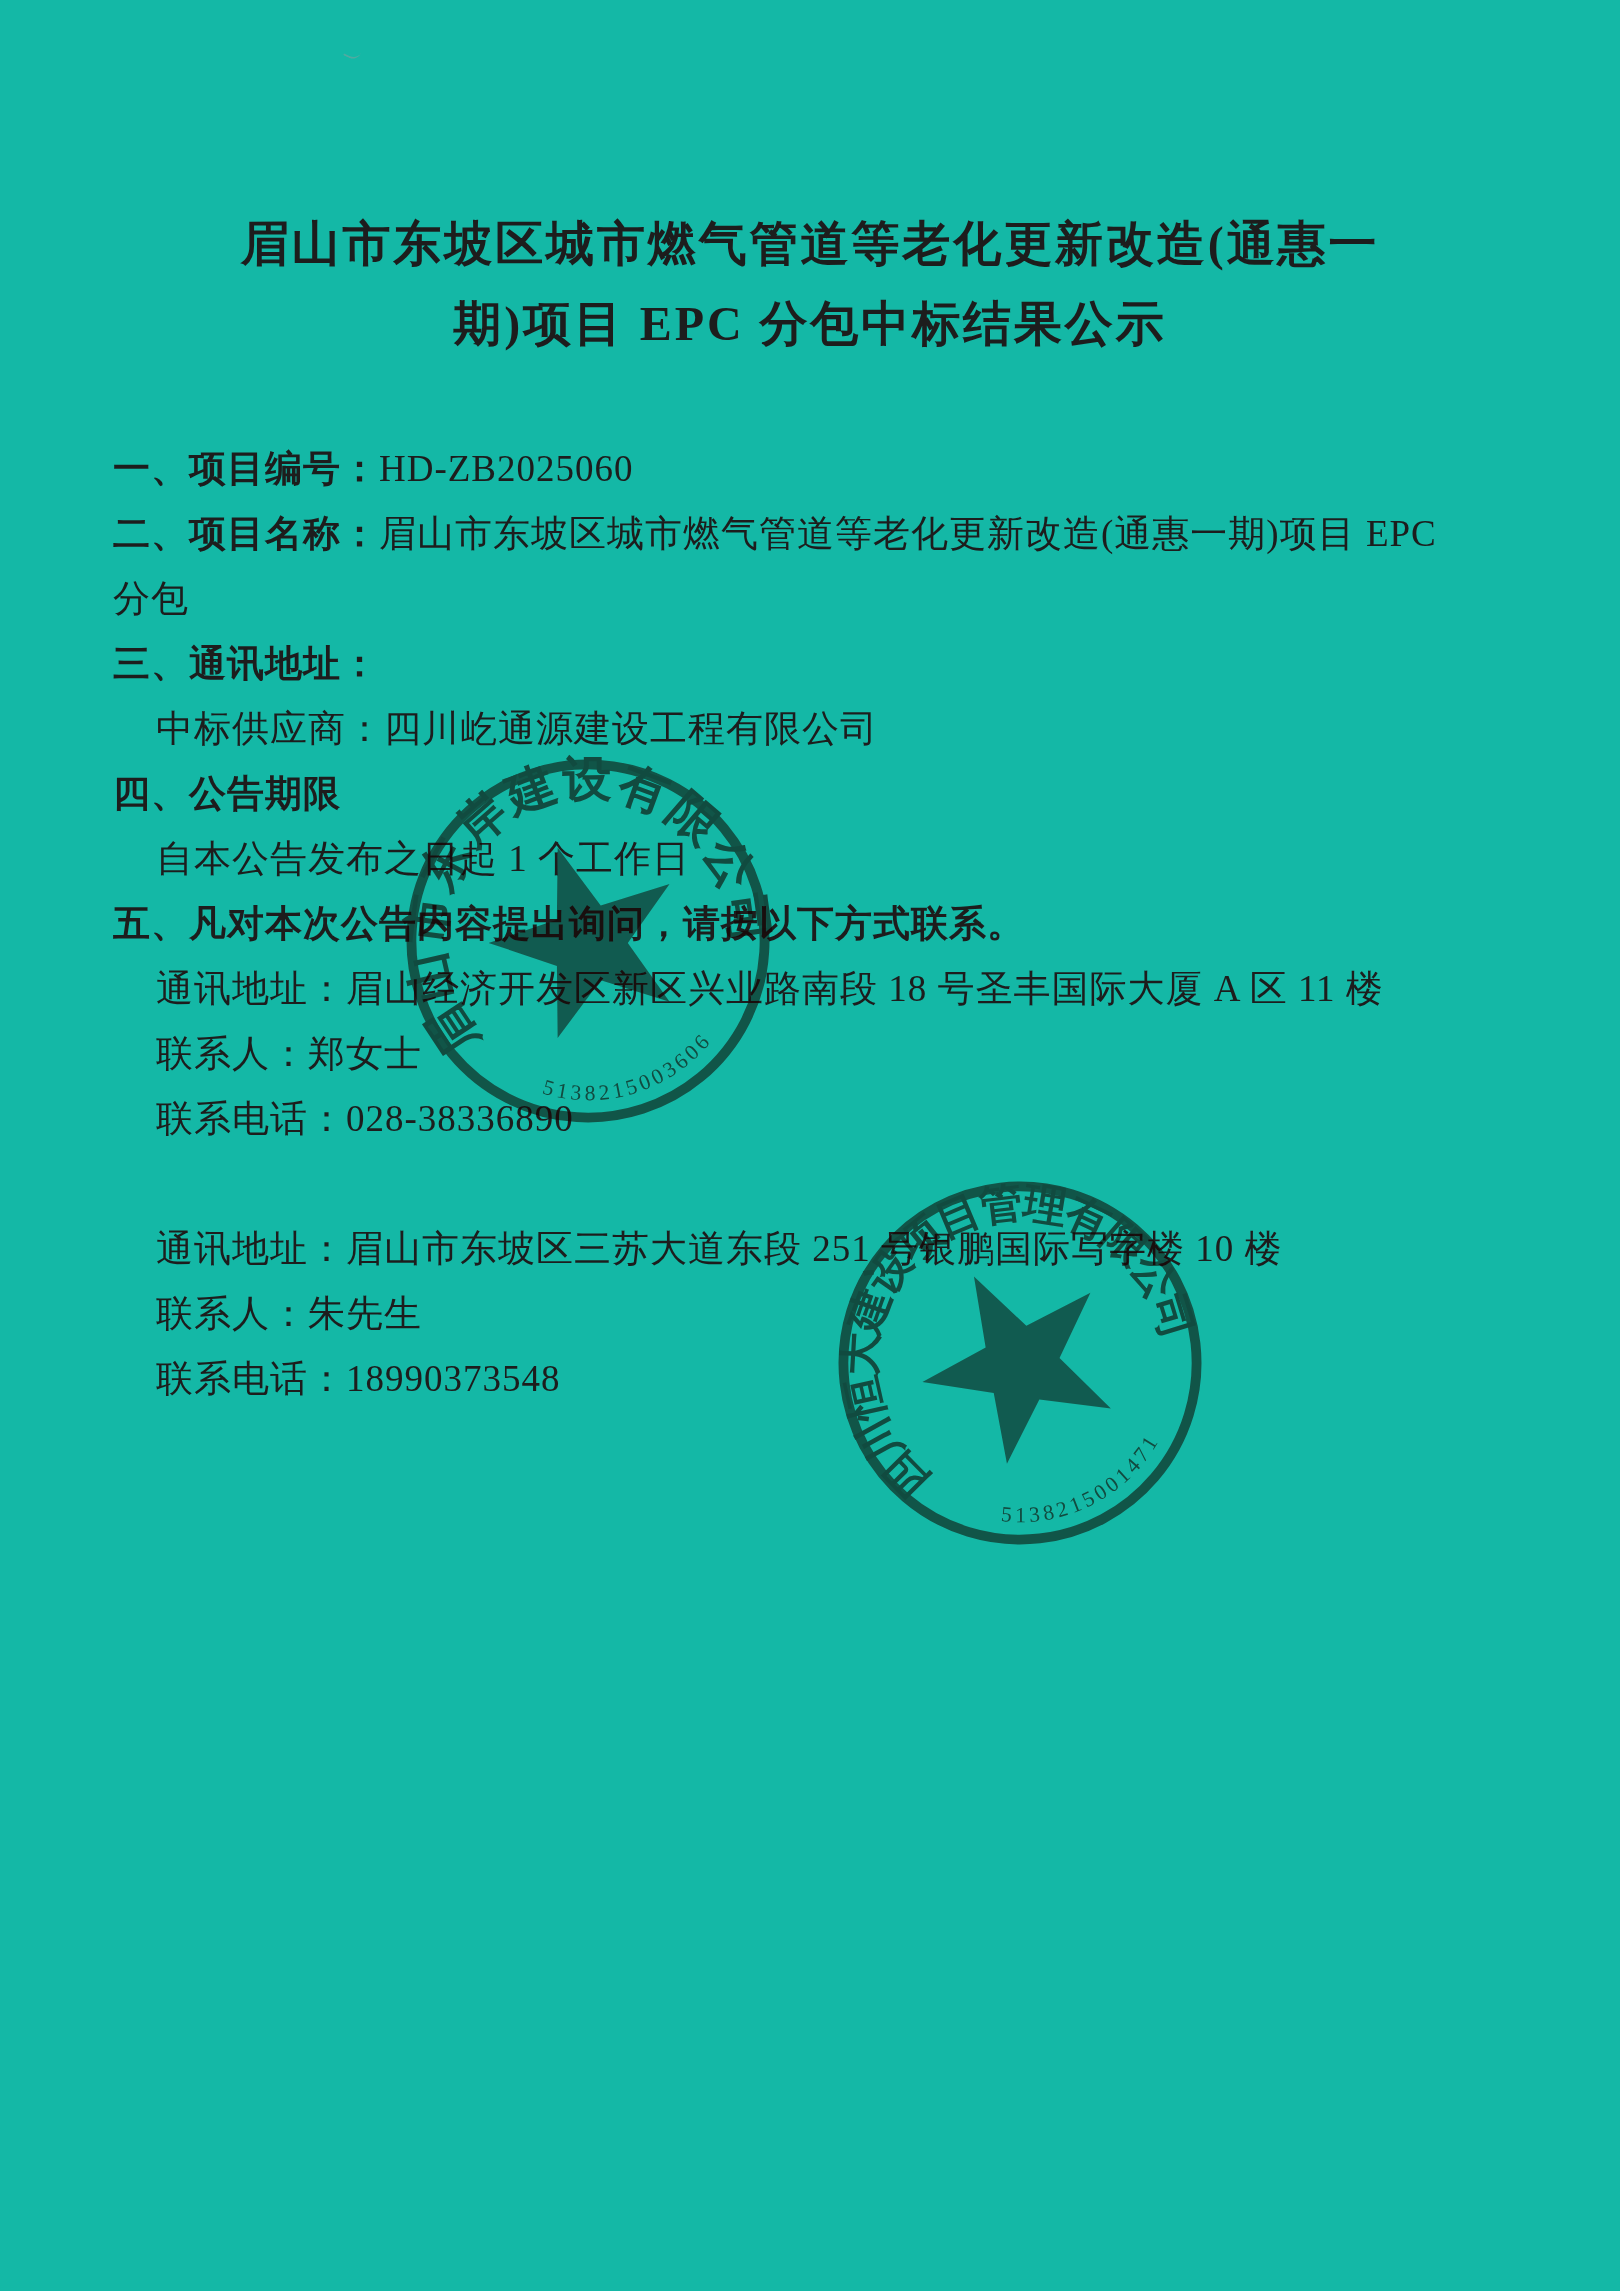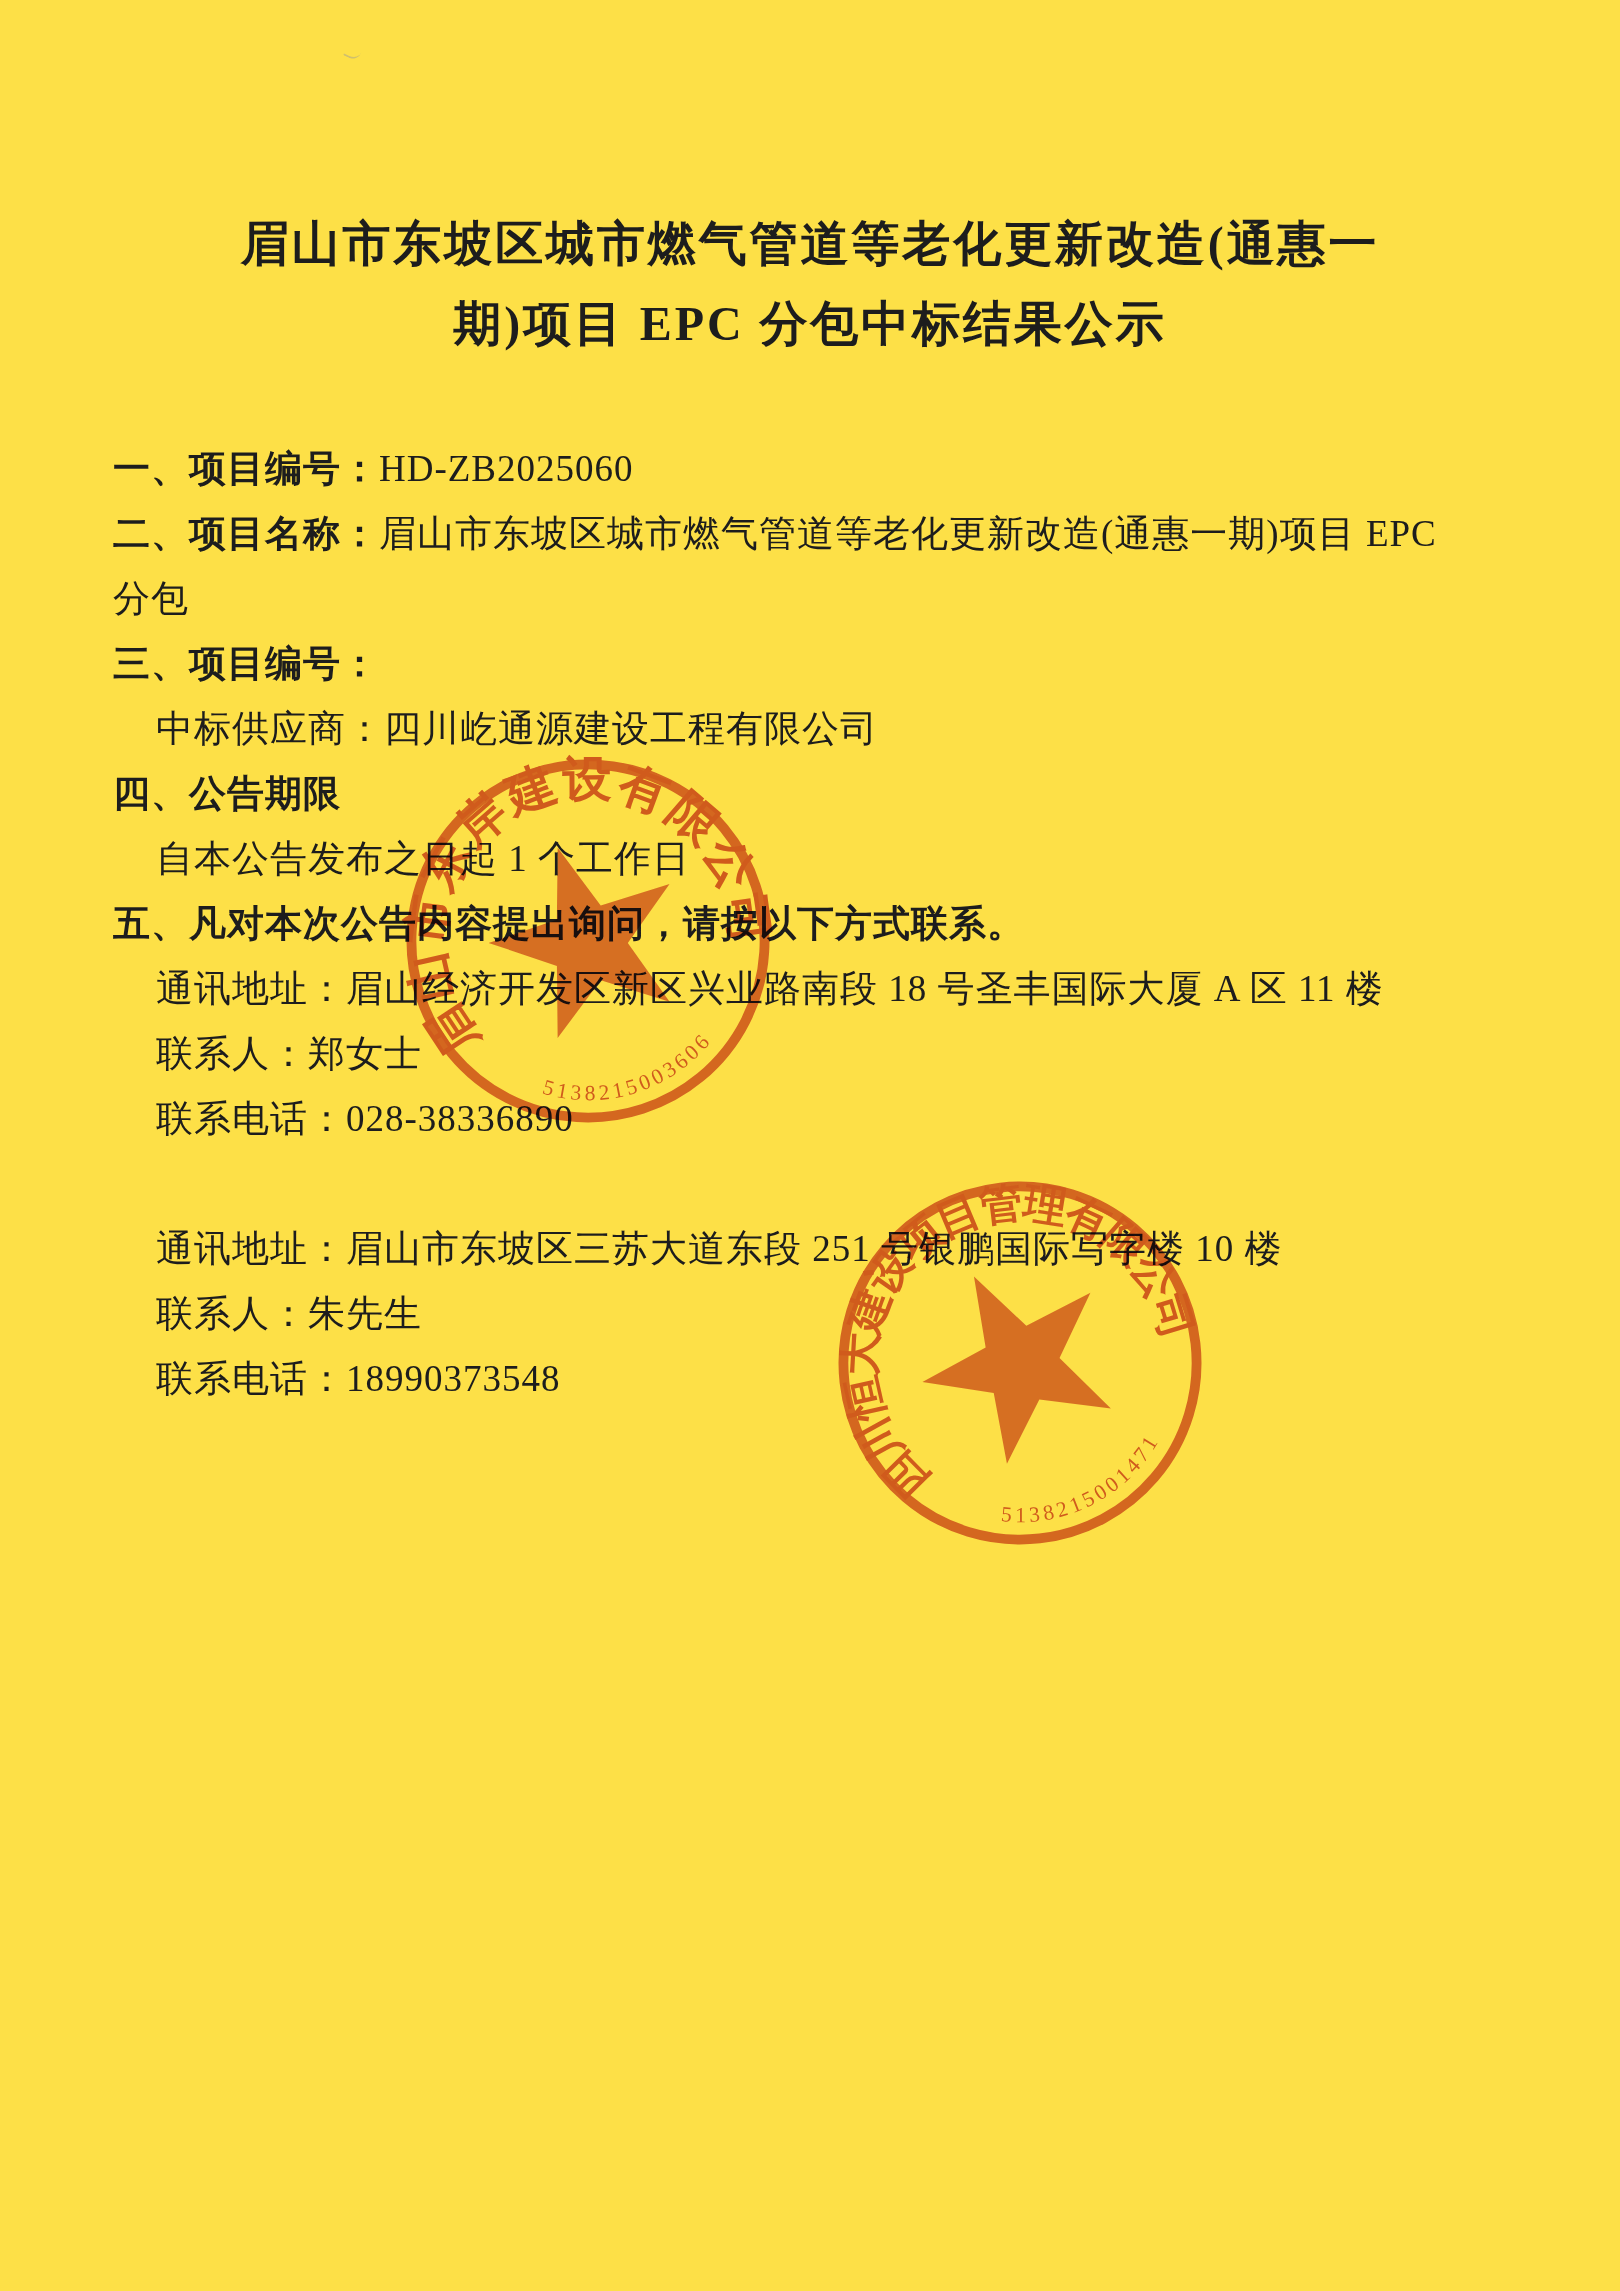--- a/index.html
+++ b/index.html
@@ -1,21 +1,21 @@
 <!DOCTYPE html>
 <html lang="zh"><head>
 <meta charset="utf-8">
 <style>
   html,body{margin:0;padding:0;}
   body{background:#ffffff;}
   .page{
     position:relative;
     width:1620px;
     height:2292px;
-    background:#fde047;
+    background:#14b8a6;
     overflow:hidden;
     font-family:"Liberation Serif","DejaVu Serif",serif;
     color:#1d1d1d;
   }
   .artifact{
     position:absolute;
     left:345px;top:45px;
     width:15.7px;height:11.8px;
     border-bottom:2.9px solid #9a9a9a;
     border-radius:0 0 9.8px 2px;
@@ -69,21 +69,21 @@
 
   <div class="title">
     <div>眉山市东坡区城市燃气管道等老化更新改造(通惠一</div>
     <div>期)项目 EPC 分包中标结果公示</div>
   </div>
 
   <div class="bodytext">
     <div class="line"><span class="lbl">一、项目编号：</span><span class="txt">HD-ZB2025060</span></div>
     <div class="line"><span class="lbl">二、项目名称：</span><span class="txt">眉山市东坡区城市燃气管道等老化更新改造(通惠一期)项目 EPC</span></div>
     <div class="line"><span class="txt">分包</span></div>
-    <div class="line"><span class="lbl">三、项目编号：</span></div>
+    <div class="line"><span class="lbl">三、通讯地址：</span></div>
     <div class="line indent"><span class="txt">中标供应商：四川屹通源建设工程有限公司</span></div>
     <div class="line"><span class="lbl">四、公告期限</span></div>
     <div class="line indent"><span class="txt">自本公告发布之日起 1 个工作日</span></div>
     <div class="line"><span class="lbl">五、凡对本次公告内容提出询问，请按以下方式联系。</span></div>
     <div class="line indent"><span class="txt">通讯地址：眉山经济开发区新区兴业路南段 18 号圣丰国际大厦 A 区 11 楼</span></div>
     <div class="line indent"><span class="txt">联系人：郑女士</span></div>
     <div class="line indent"><span class="txt">联系电话：028-38336890</span></div>
     <div class="line spacer"></div>
     <div class="line indent"><span class="txt">通讯地址：眉山市东坡区三苏大道东段 251 号银鹏国际写字楼 10 楼</span></div>
     <div class="line indent"><span class="txt">联系人：朱先生</span></div>

